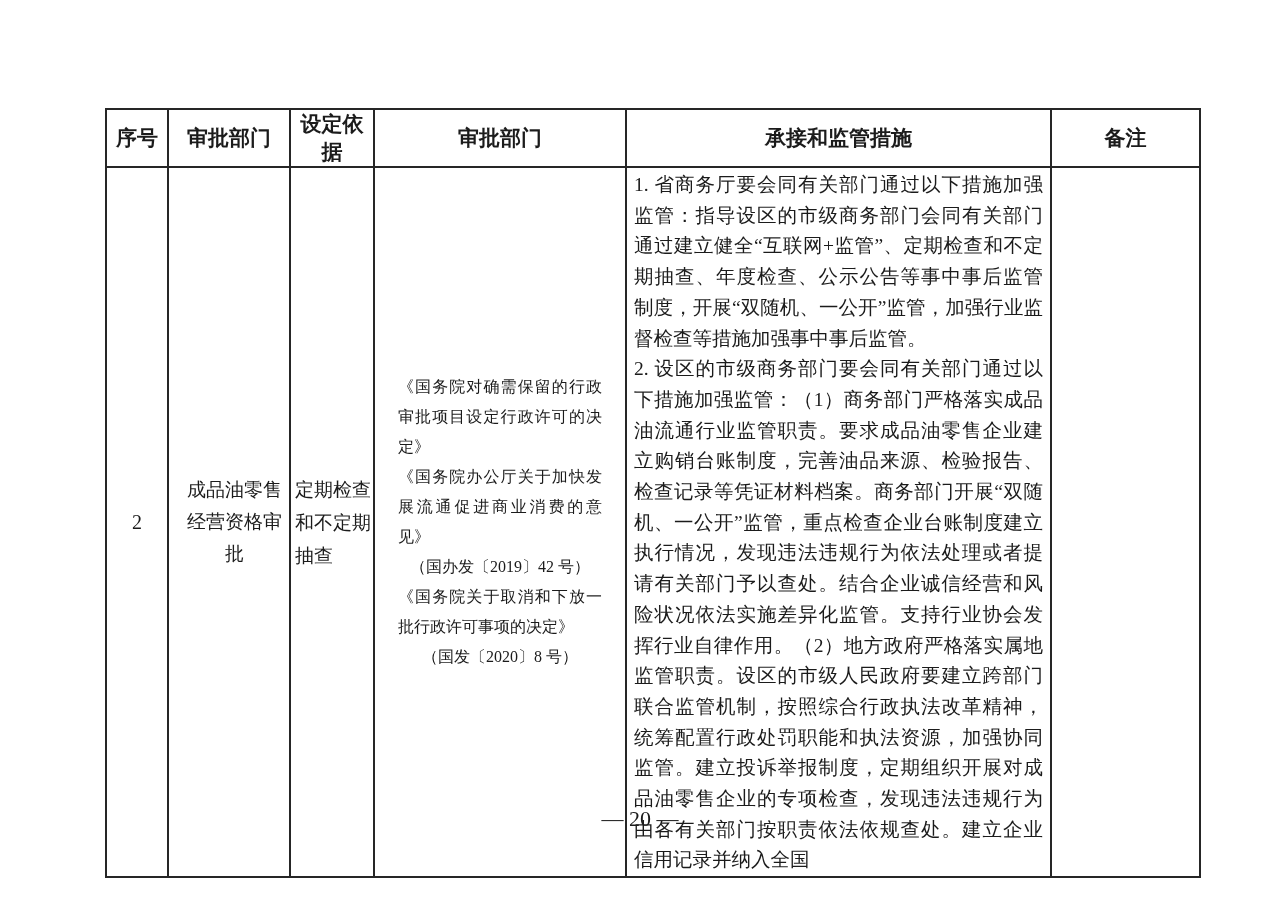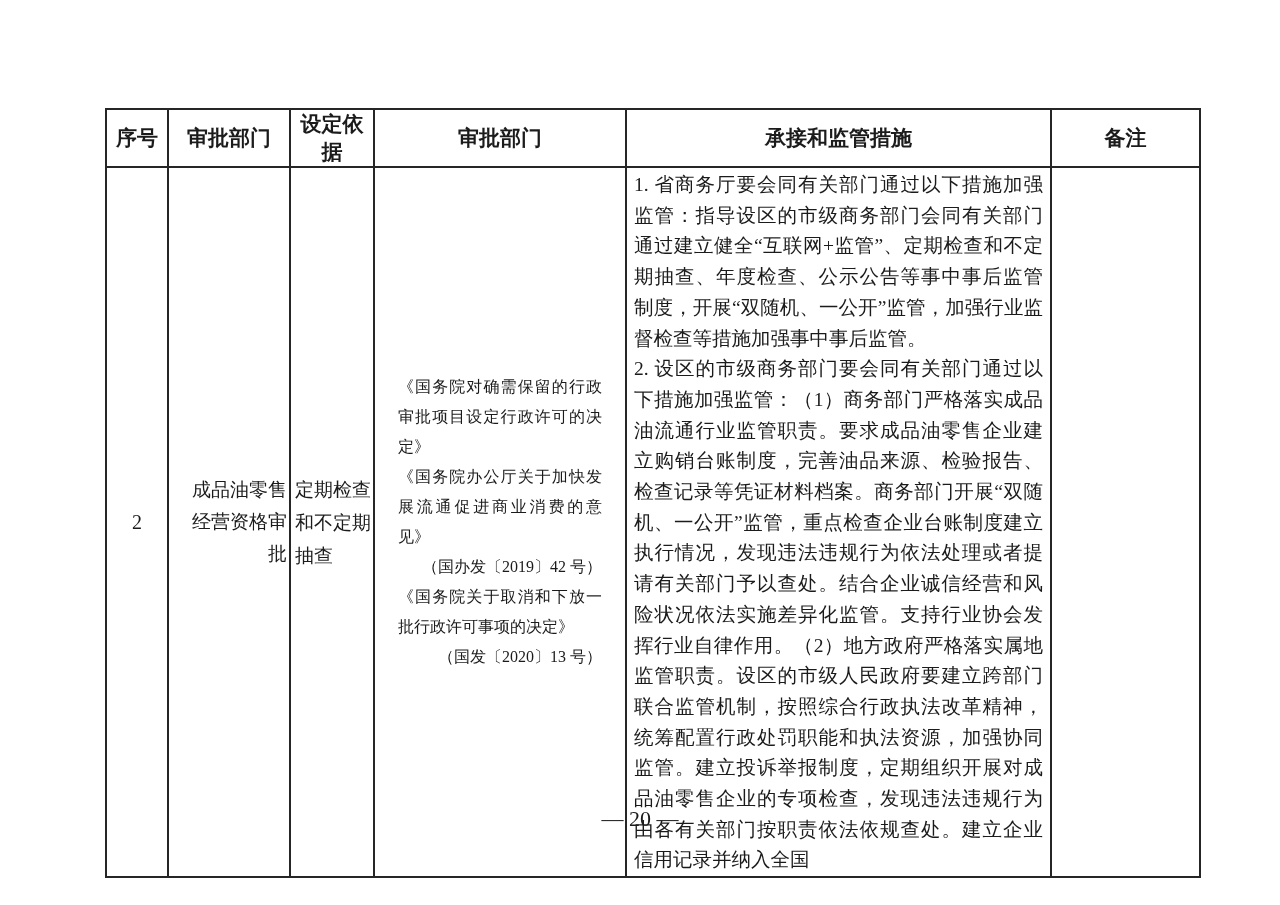--- a/index.html
+++ b/index.html
@@ -29,26 +29,26 @@
     font-size: 21px;
     font-weight: bold;
     text-align: center;
     vertical-align: middle;
     padding: 0;
   }
   tr.body-row { height: 646px; }
   .doc-table td { vertical-align: middle; padding: 0; }
 
   td.cell-seq { text-align: center; font-size: 20px; }
-  td.cell-item { padding: 0 2px 0 13px; font-size: 19px; line-height: 32px; text-align: right; }
+  td.cell-item { padding: 0 2px 0 13px; font-size: 19px; line-height: 32px; text-align: center; }
   td.cell-dept { padding: 0 2px 0 4px; font-size: 19px; line-height: 33px; text-align: left; }
 
   td.cell-basis { padding: 0 23px; font-size: 16px; line-height: 30px; }
   .basis-title { text-align: justify; }
-  .basis-citation { text-align: right; }
+  .basis-citation { text-align: center; }
 
   td.cell-measures {
     vertical-align: top;
     padding: 2px 7px 0 7px;
     font-size: 19.5px;
     line-height: 30.7px;
   }
   .measures-para { text-align: justify; margin: 0; }
 
   .page-number {
@@ -97,21 +97,21 @@
           <div class="basis-entry">
             <div class="basis-title">《国务院对确需保留的行政审批项目设定行政许可的决定》</div>
             <div class="basis-citation"></div>
           </div>
           <div class="basis-entry">
             <div class="basis-title">《国务院办公厅关于加快发展流通促进商业消费的意见》</div>
             <div class="basis-citation">（国办发〔2019〕42 号）</div>
           </div>
           <div class="basis-entry">
             <div class="basis-title">《国务院关于取消和下放一批行政许可事项的决定》</div>
-            <div class="basis-citation">（国发〔2020〕13 号）</div>
+            <div class="basis-citation">（国发〔2020〕8 号）</div>
           </div>
         </td>
         <td class="cell-measures">
           <p class="measures-para">1. 省商务厅要会同有关部门通过以下措施加强监管：指导设区的市级商务部门会同有关部门通过建立健全“互联网+监管”、定期检查和不定期抽查、年度检查、公示公告等事中事后监管制度，开展“双随机、一公开”监管，加强行业监督检查等措施加强事中事后监管。</p>
           <p class="measures-para">2. 设区的市级商务部门要会同有关部门通过以下措施加强监管：（1）商务部门严格落实成品油流通行业监管职责。要求成品油零售企业建立购销台账制度，完善油品来源、检验报告、检查记录等凭证材料档案。商务部门开展“双随机、一公开”监管，重点检查企业台账制度建立执行情况，发现违法违规行为依法处理或者提请有关部门予以查处。结合企业诚信经营和风险状况依法实施差异化监管。支持行业协会发挥行业自律作用。（2）地方政府严格落实属地监管职责。设区的市级人民政府要建立跨部门联合监管机制，按照综合行政执法改革精神，统筹配置行政处罚职能和执法资源，加强协同监管。建立投诉举报制度，定期组织开展对成品油零售企业的专项检查，发现违法违规行为由各有关部门按职责依法依规查处。建立企业信用记录并纳入全国</p>
         </td>
         <td class="cell-remark"></td>
       </tr>
     </tbody>
   </table>

